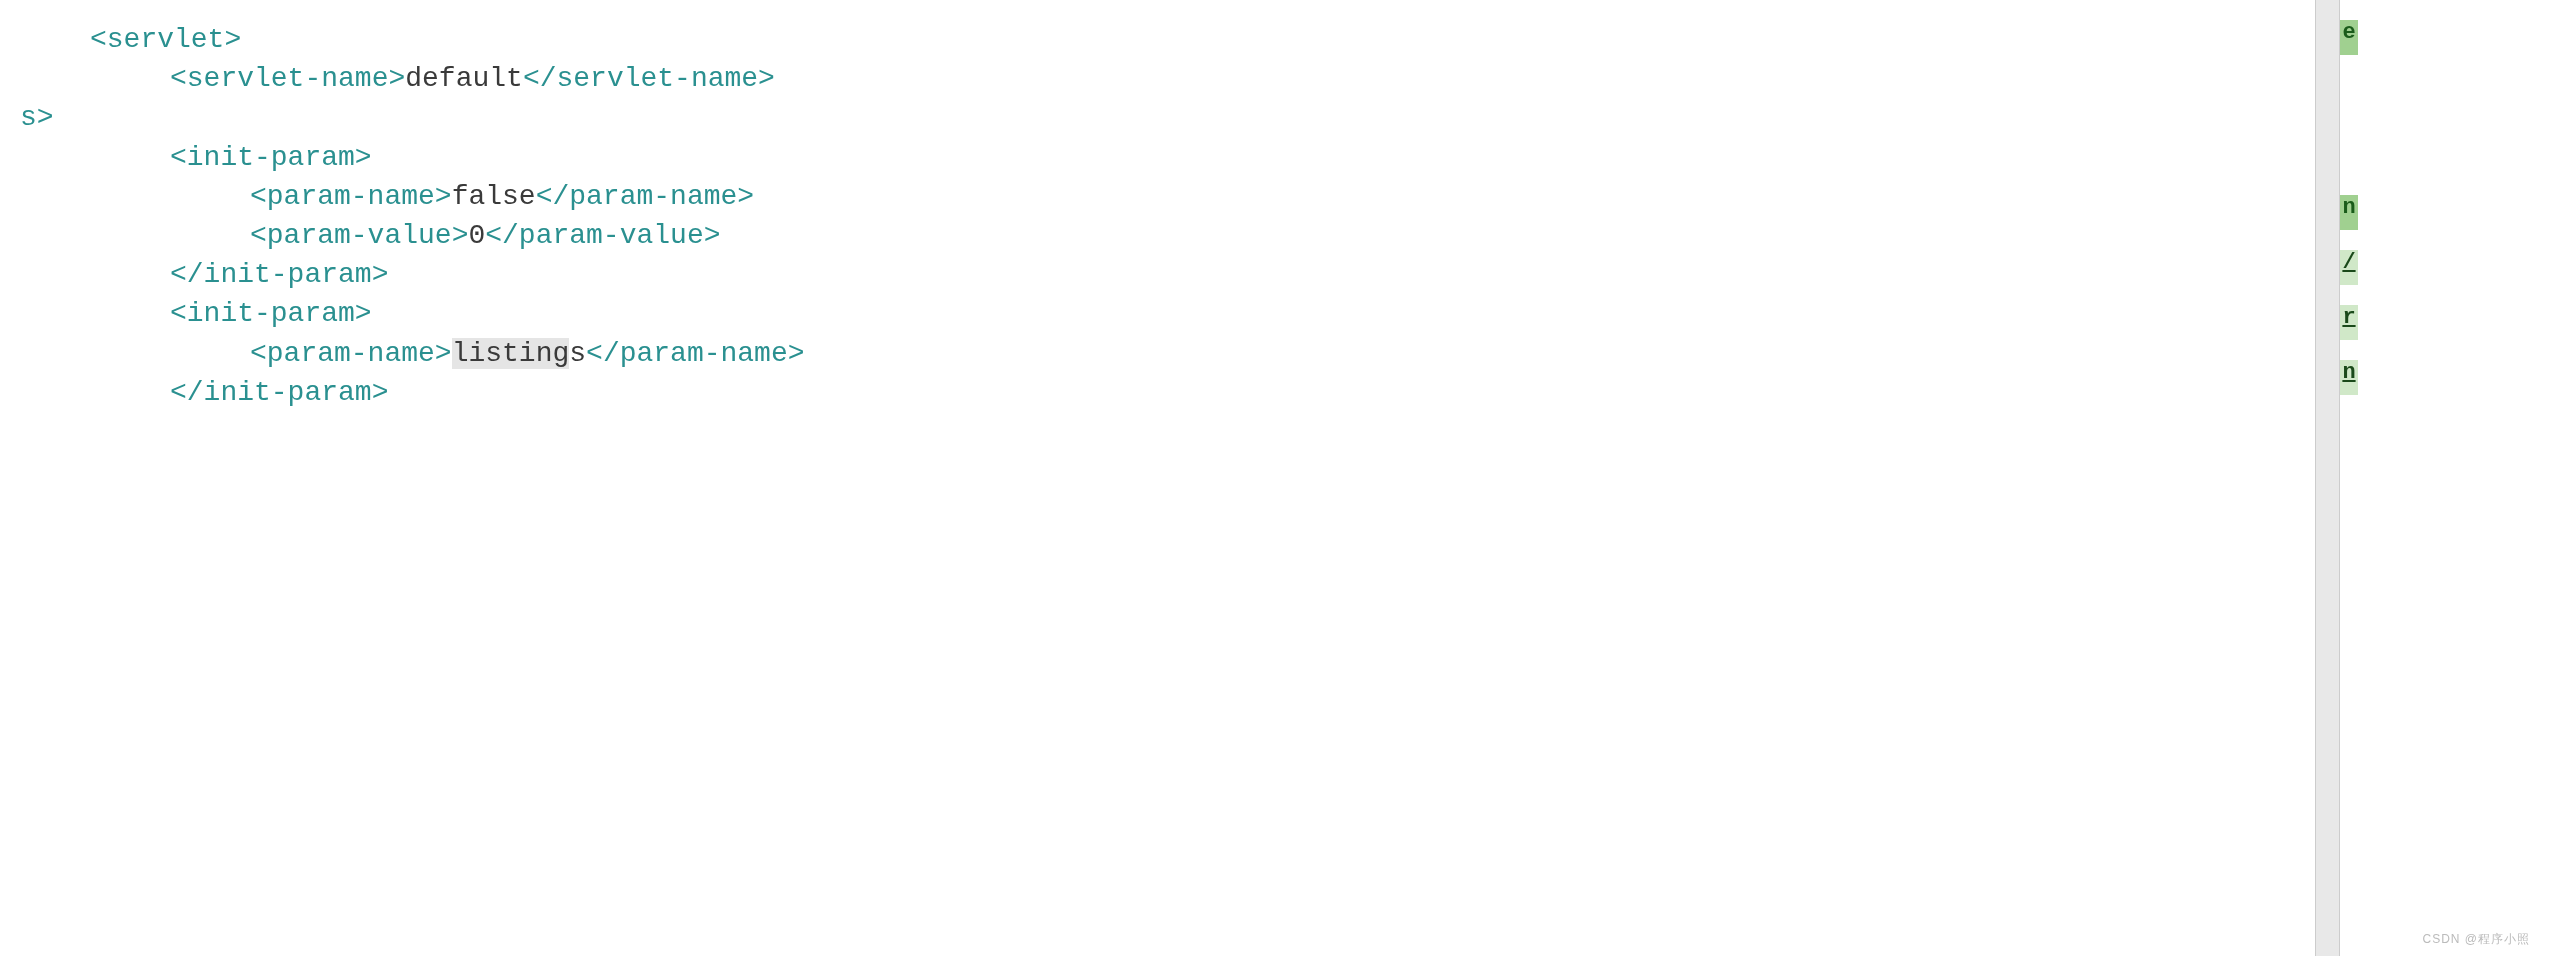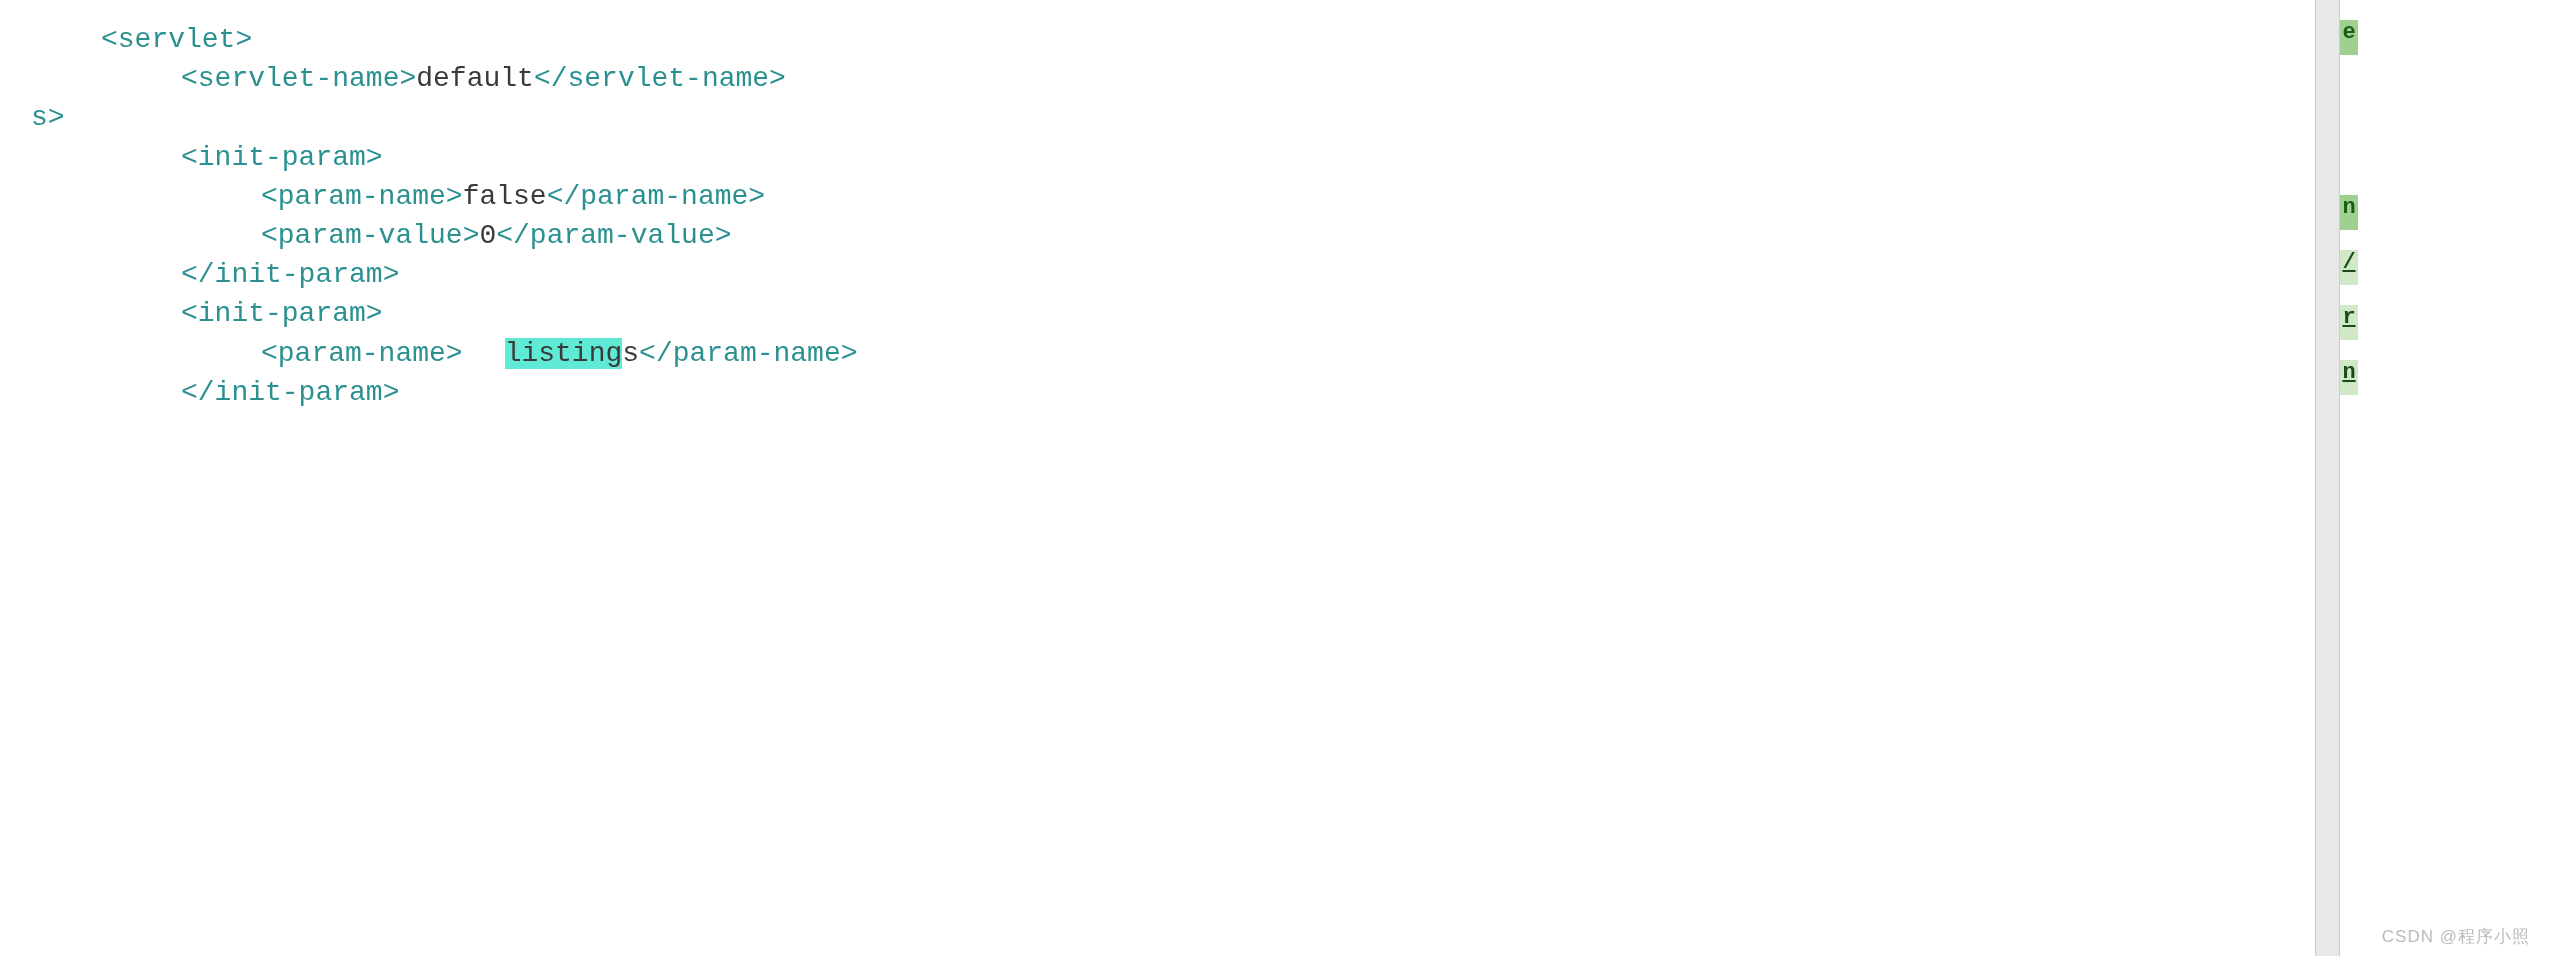--- a/index.html
+++ b/index.html
@@ -11,25 +11,25 @@
       font-family: 'Courier New', Consolas, monospace;
       font-size: 28px;
       background: #ffffff;
       width: 2560px;
       height: 956px;
       position: relative;
       overflow: hidden;
     }
     .editor-area {
       position: absolute;
-      left: 17px;
+      left: 0;
       top: 0;
       width: 2315px;
       height: 956px;
-      padding: 20px 4px;
+      padding: 20px 10px;
       background: #ffffff;
       line-height: 1.4;
     }
     .scrollbar-track {
       position: absolute;
       left: 2315px;
       top: 0;
       width: 25px;
       height: 956px;
       background: #e8e8e8;
@@ -60,35 +60,34 @@
       text-decoration: underline;
       background: #d0e8c8;
     }
     .tag {
       color: #2a9090;
     }
     .text-content {
       color: #3a3a3a;
     }
     .highlight {
-      background: #5eead4;
-      margin-left: 42px;
+      background: #e5e5e5;
     }
     .line {
       white-space: pre;
     }
     .indent1 { padding-left: 80px; }
     .indent2 { padding-left: 160px; }
     .indent3 { padding-left: 240px; }
     .wrap-start { padding-left: 10px; }
     .watermark {
       position: absolute;
       right: 30px;
       bottom: 8px;
-      font-size: 17px;
+      font-size: 12px;
       color: #bbbbbb;
       font-family: sans-serif;
       letter-spacing: 1px;
     }
   </style>
 </head>
 <body>
 
 <div class="editor-area">
   <div class="line indent1"><span class="tag">&lt;servlet&gt;</span></div>

